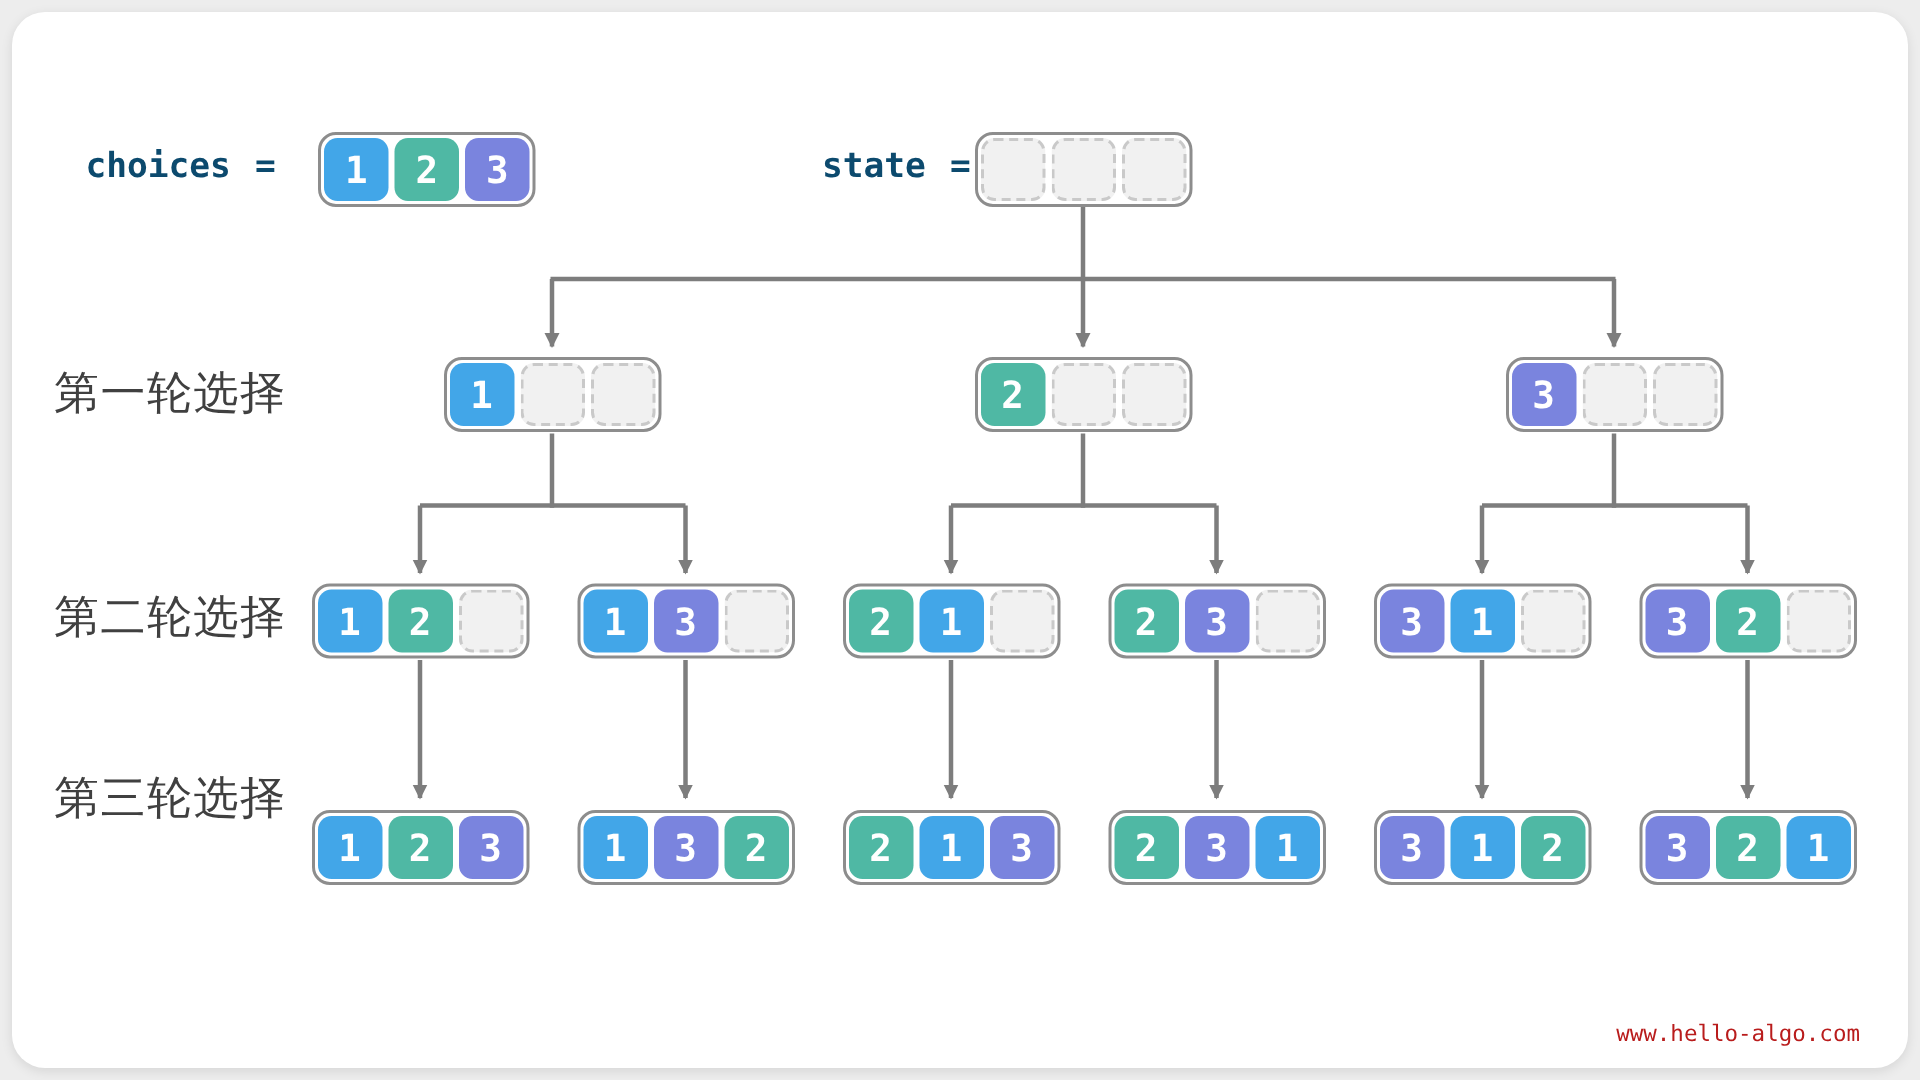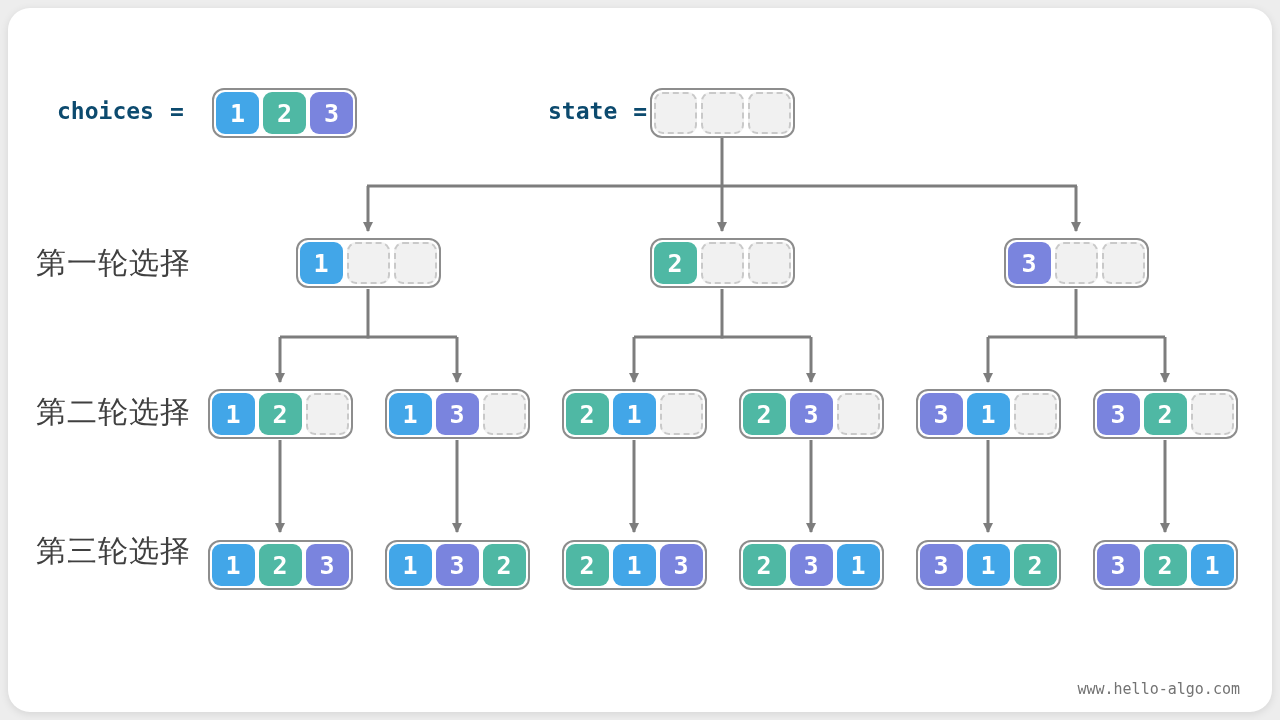--- a/index.html
+++ b/index.html
@@ -35,21 +35,21 @@
     display:flex; align-items:center; justify-content:center;
     font-family:"DejaVu Sans Mono","Liberation Mono",monospace;
     font-weight:700; font-size:25px; color:#ffffff;
   }
   .cell.empty {
     background:#f1f1f1; border:2px dashed #c9c9c9;
   }
   .watermark {
     position:absolute; right:40px; bottom:22px;
     font-family:"DejaVu Sans Mono","Liberation Mono",monospace;
-    font-size:15px; color:#737373;
+    font-size:15px; color:#b91c1c;
   }
 </style>
 </head>
 <body>
 
 <div class="card"></div>
 
 <svg id="connectors" viewBox="0 0 1280 720" xmlns="http://www.w3.org/2000/svg">
   <defs>
     <marker id="arrow" markerUnits="userSpaceOnUse" markerWidth="14" markerHeight="14" refX="9" refY="5" orient="auto">
@@ -97,21 +97,21 @@
   <span>=</span>
 </div>
 <div class="node" id="state-box" style="left:650px; top:88px;">
     <div class="cell empty"></div>
     <div class="cell empty"></div>
     <div class="cell empty"></div>
   </div>
 
 <div class="row-label" style="left:36px; top:238px;">第一轮选择</div>
 <div class="row-label" style="left:36px; top:389px;font-family:Liberation Mono, monospace;">第二轮选择</div>
-<div class="row-label" style="left:36px; top:528px;font-family:Liberation Mono, monospace;">第三轮选择</div>
+<div class="row-label" style="left:36px; top:508px;">第三轮选择</div>
 
 <div id="nodes">
     <div class="node" style="left: 295.5px; top: 238px;">
       <div class="cell" style="background: rgb(66, 166, 232);">1</div>
       <div class="cell empty"></div>
       <div class="cell empty"></div>
     </div>
     <div class="node" style="left: 649.5px; top: 238px;">
       <div class="cell" style="background: rgb(79, 184, 164);">2</div>
       <div class="cell empty"></div>

